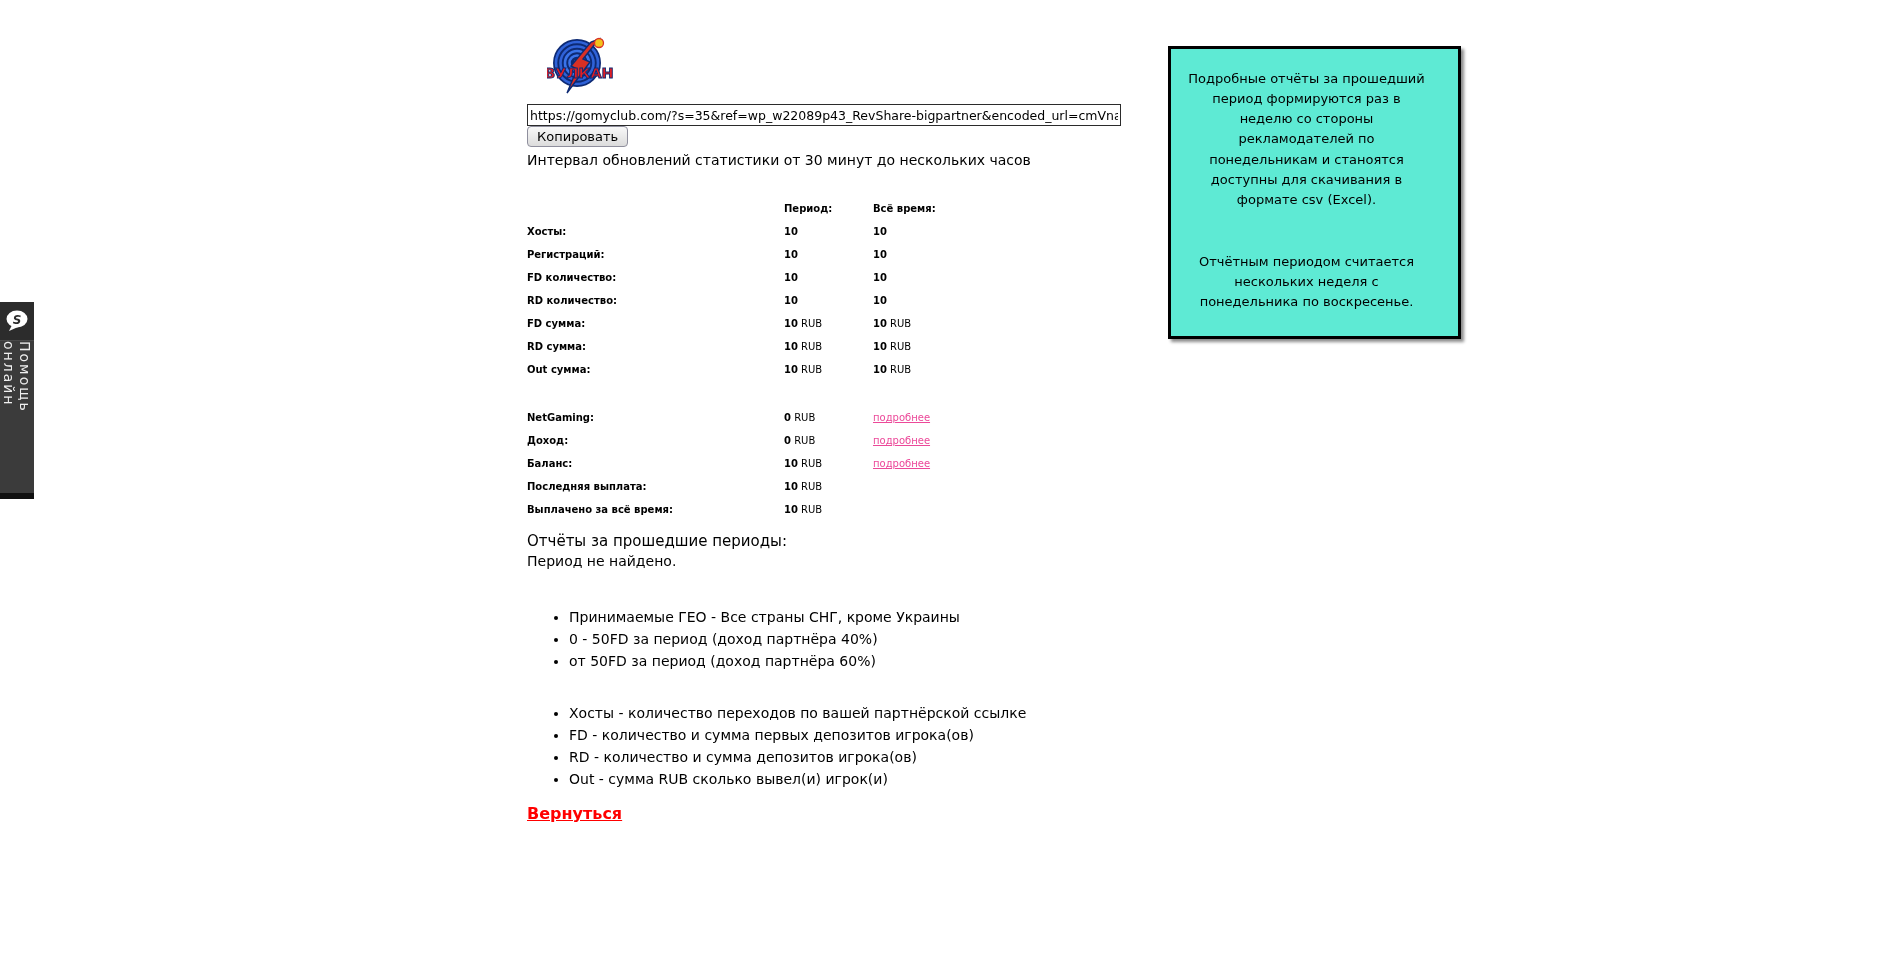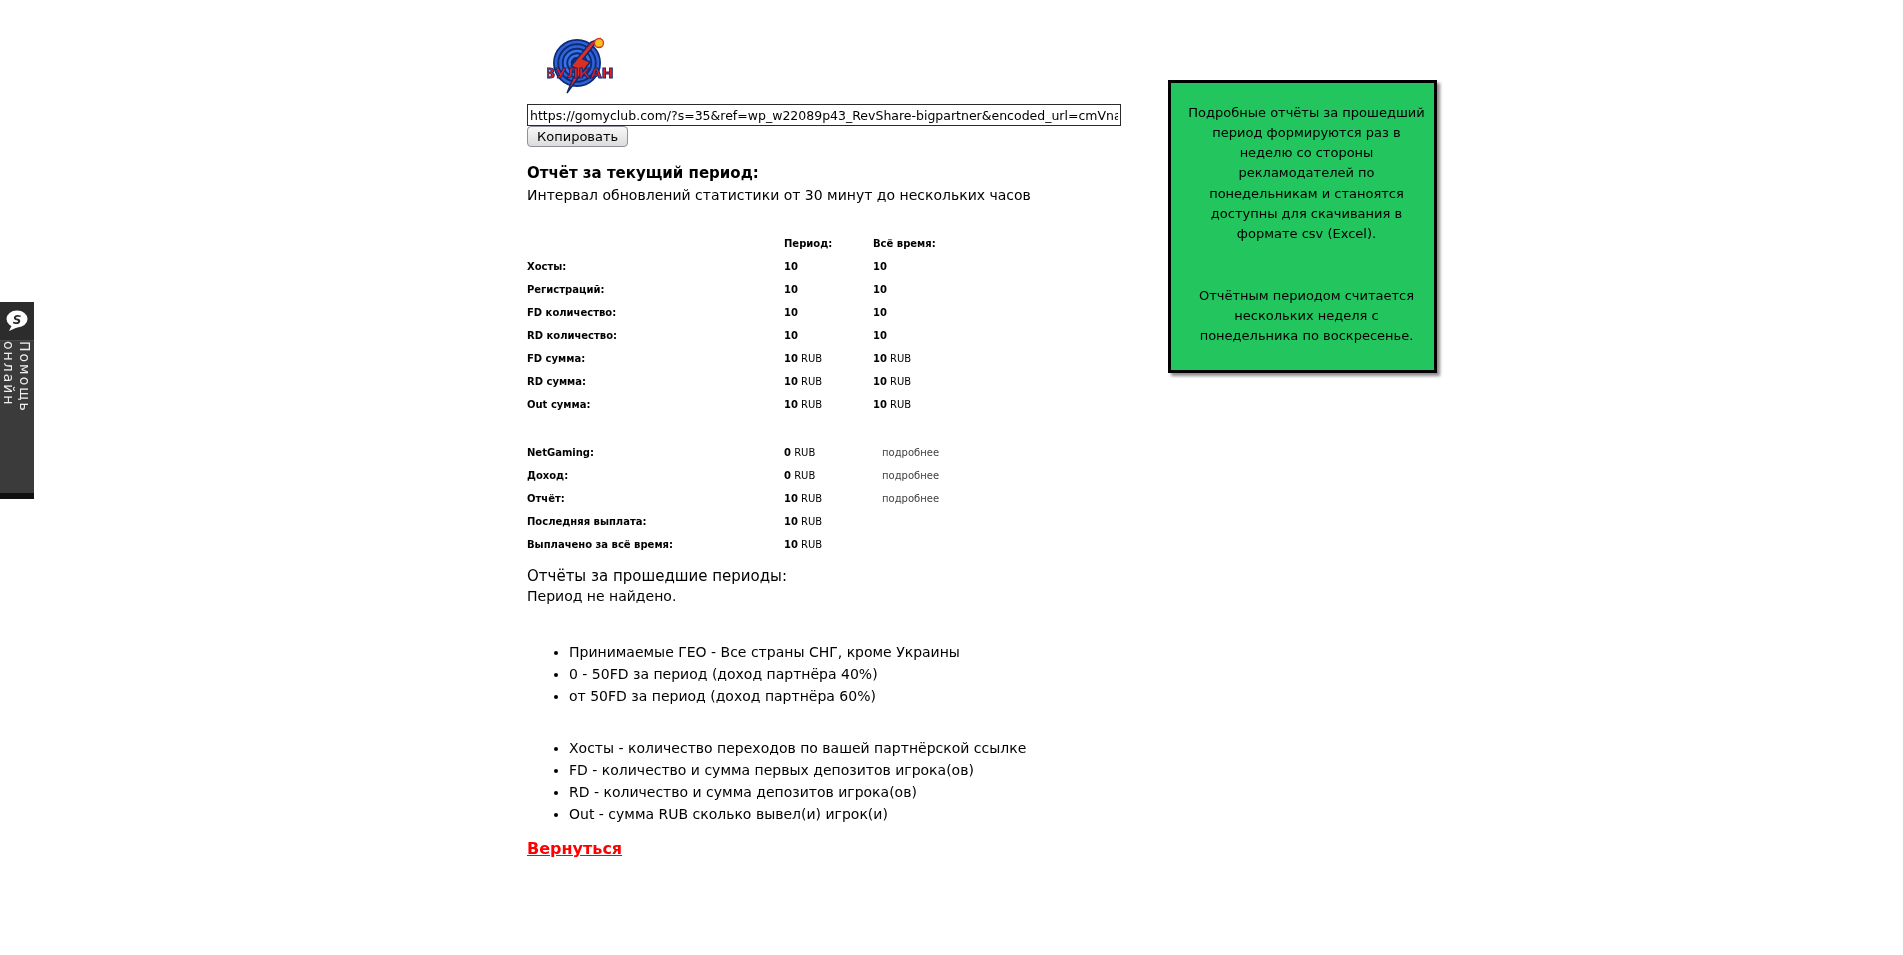--- a/index.html
+++ b/index.html
@@ -51,37 +51,37 @@
 
   .stats-grid, .summary-grid {
     display:grid; grid-template-columns:257px 89px 130px;
     font-size:10px;
   }
   .stats-grid { margin-top:28px; }
   .cell { line-height:23px; white-space:nowrap; }
   .bold { font-weight:bold; }
   .cell b { font-weight:bold; }
   .spacer { height:25px; }
-  a.details-link { color:#404040; font-weight:normal; cursor:pointer;margin-left:9px; }
+  a.details-link { color:#ec4899; text-decoration:underline; font-weight:normal; cursor:pointer; }
 
   .past-title { margin-top:11px; font-weight:normal; font-size:15px; line-height:18px; }
   .past-empty { margin-top:2px; font-size:14px; line-height:18px; }
 
   ul.dots { margin:0; padding:0 0 0 18px; }
   ul.terms { margin-top:36px; }
   ul.glossary { margin-top:30px; }
   ul.dots li { line-height:22px; font-size:14px;margin-left:24px; }
 
   
   .info-box {
     position:absolute; left:1168px; top:46px; width:243px;
-    background:#22c55e; border:3px solid #000;
+    background:#5eead4; border:3px solid #000;
     box-shadow:3px 3px 3px rgba(0,0,0,0.45);
-    padding:20px 6px 24px 14px; text-align:center;
-    font-size:13px; line-height:1.55;margin-top:34px;
+    padding:20px 30px 24px 14px; text-align:center;
+    font-size:13px; line-height:1.55;
   }
   .info-box p { margin:0; }
   .info-box p + p { margin-top:42px; }
 </style>
 </head>
 <body>
 
 <div class="chat-tab">
   <div class="icon-box">
     <svg width="24" height="22" viewBox="0 0 24 22">
@@ -110,21 +110,20 @@
     </svg>
   </div>
 
   <input class="url-input" type="text" value="https://gomyclub.com/?s=35&amp;ref=wp_w22089p43_RevShare-bigpartner&amp;encoded_url=cmVnaXN" style="">
 
   <div>
     <button class="copy-btn">Копировать</button>
   </div>
 
 
-  <div class="sec-title">Отчёт за текущий период:</div>
   <div class="interval">Интервал обновлений статистики от 30 минут до нескольких часов</div>
 
   <div class="stats-grid">
     <div class="cell"></div>
     <div class="cell bold">Период:</div>
     <div class="cell bold">Всё время:</div>
   <div class="cell bold">Хосты:</div>
       <div class="cell"><b>10</b></div>
       <div class="cell"><b>10</b></div>
       <div class="cell bold">Регистраций:</div>
@@ -149,21 +148,21 @@
 
   <div class="spacer"></div>
 
   <div class="summary-grid">
       <div class="cell bold">NetGaming:</div>
       <div class="cell"><b>0</b> RUB</div>
       <div class="cell"><a class="details-link">подробнее</a></div>
       <div class="cell bold">Доход:</div>
       <div class="cell"><b>0</b> RUB</div>
       <div class="cell"><a class="details-link">подробнее</a></div>
-      <div class="cell bold">Отчёт:</div>
+      <div class="cell bold">Баланс:</div>
       <div class="cell"><b>10</b> RUB</div>
       <div class="cell"><a class="details-link">подробнее</a></div>
       <div class="cell bold">Последняя выплата:</div>
       <div class="cell"><b>10</b> RUB</div>
       <div class="cell"></div>
       <div class="cell bold">Выплачено за всё время:</div>
       <div class="cell"><b>10</b> RUB</div>
       <div class="cell"></div>
     </div>
 

